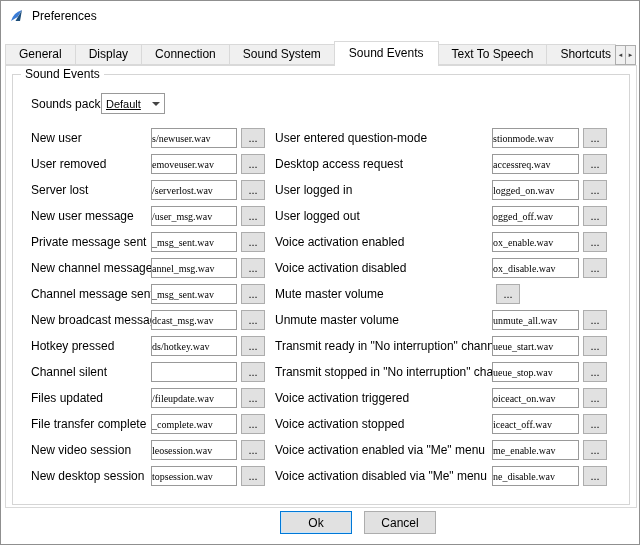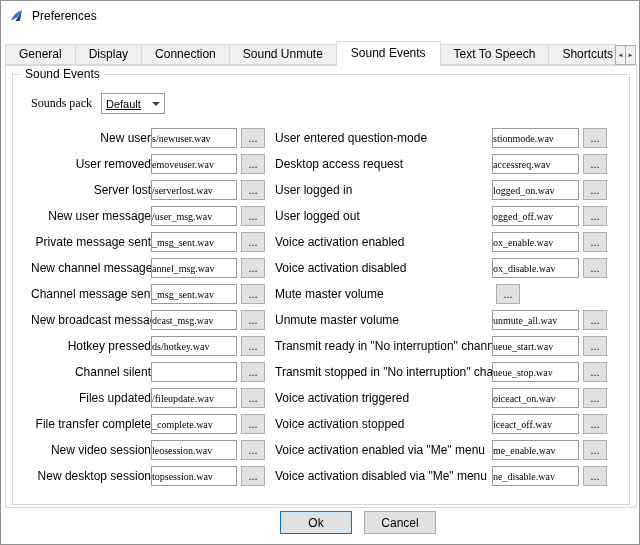--- a/index.html
+++ b/index.html
@@ -43,33 +43,33 @@
     box-sizing:border-box;border:1px solid #d9d9d9;background:#ffffff;z-index:1;
   }
   .groupbox{
     position:absolute;left:6px;top:8px;right:6px;bottom:2px;
     border:1px solid #d5d5d5;
   }
   .legend{
     position:absolute;top:-8px;left:8px;background:#ffffff;padding:0 4px;font-size:12px;
   }
   .packrow{position:absolute;left:18px;top:18px;height:21px;display:flex;align-items:center;}
-  .pack-label{width:70px;font-family:Liberation Serif, serif;}
+  .pack-label{width:70px;}
   .combo{
     box-sizing:border-box;width:64px;height:21px;border:1px solid #999999;background:#ffffff;
     display:flex;align-items:center;cursor:default;text-decoration:underline;
   }
   .combo-val{flex:1;padding-left:4px;font-size:11px;}
   .combo-btn{width:16px;display:flex;align-items:center;justify-content:center;}
   .combo-arrow{width:0;height:0;border-left:4px solid transparent;border-right:4px solid transparent;border-top:4px solid #444444;}
   
   .rows{position:absolute;left:18px;top:50px;}
   .row{display:flex;align-items:center;height:26px;}
   .lbl{font-size:12px;white-space:nowrap;overflow:hidden;display:block;}
-  .l-label{width:120px;text-align:right;}
+  .l-label{width:120px;}
   .r-label{width:217px;margin-left:10px;}
   .txt{
     box-sizing:border-box;height:20px;border:1px solid #999999;background:#ffffff;
     font-family:Liberation Serif, serif;font-size:10px;padding:0 0;
   }
   .l-input{width:86px;}
   .r-input{width:87px;}
   .browse{
     box-sizing:border-box;width:24px;height:20px;margin-left:4px;
     border:1px solid #adadad;background:#e1e1e1;
@@ -99,21 +99,21 @@
         <path d="M6.5,13 L13,2 L11,13 Z" fill="#1e4e79"></path>
       </svg>
     </span>
     <span class="title">Preferences</span>
   </div>
 
   <div class="tabbar">
       <span class="tab">General</span>
       <span class="tab">Display</span>
       <span class="tab">Connection</span>
-      <span class="tab">Sound Unmute</span>
+      <span class="tab">Sound System</span>
       <span class="tab active">Sound Events</span>
       <span class="tab">Text To Speech</span>
       <span class="tab">Shortcuts</span>
     </div>
 
   <div class="tab-scroll">
     <button class="tsbtn">◄</button>
     <button class="tsbtn">►</button>
   </div>
 

